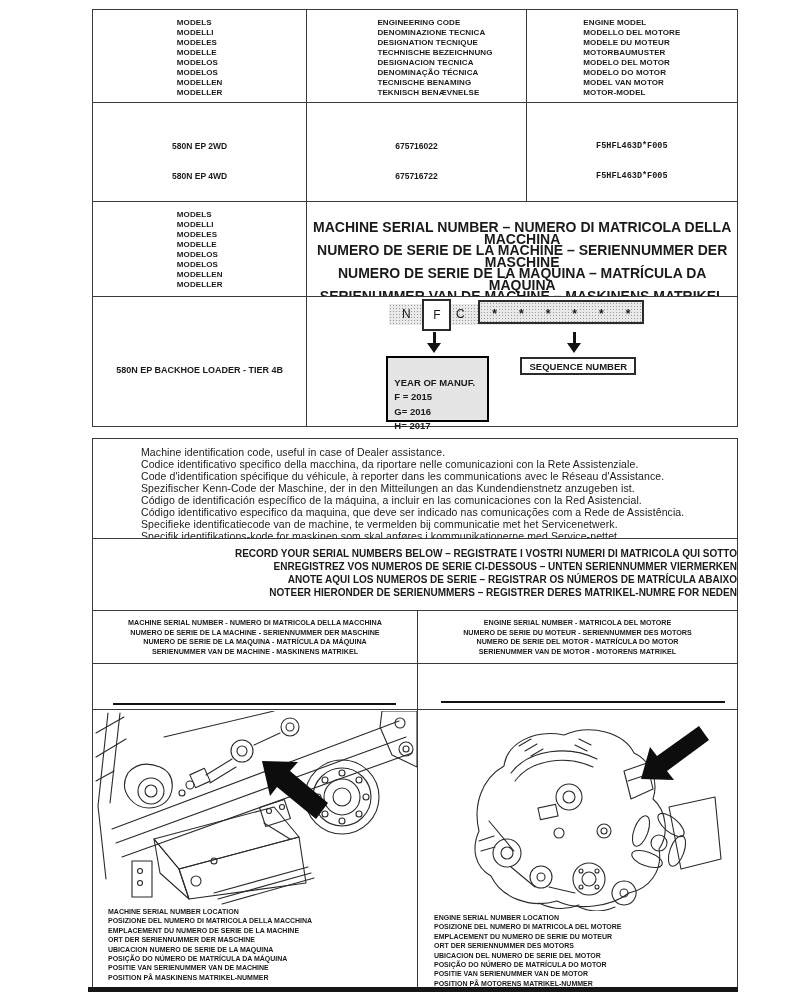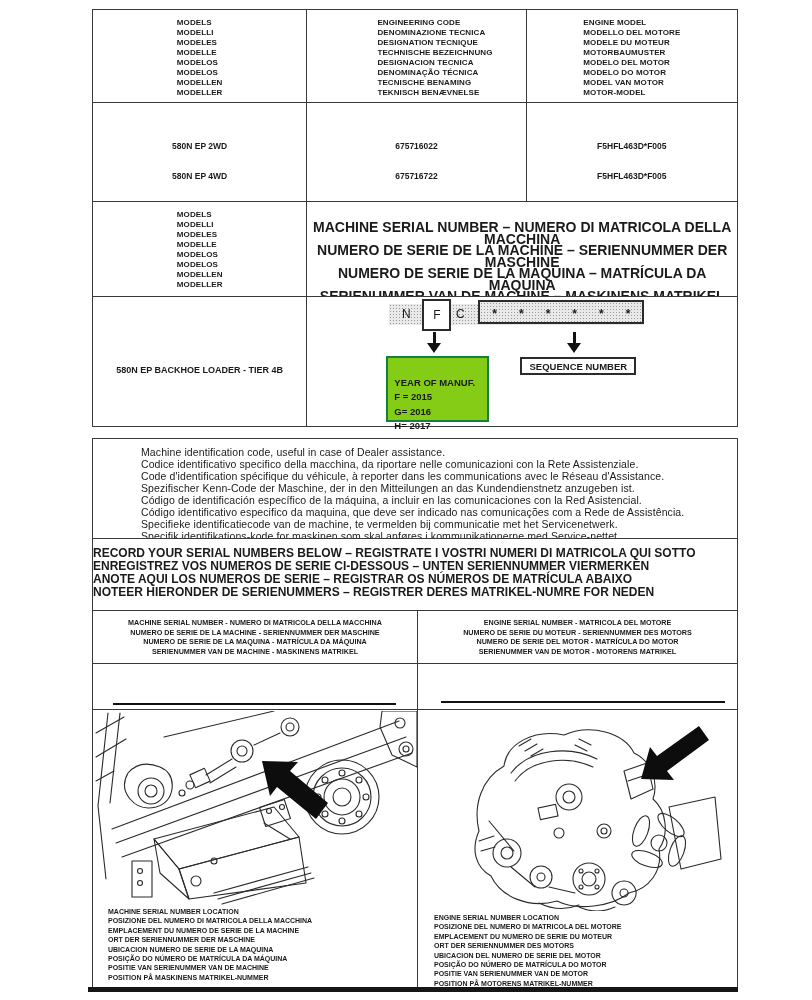--- a/index.html
+++ b/index.html
@@ -27,30 +27,30 @@
         background:#fff;font-size:12px;display:flex;align-items:center;justify-content:center;}
   .starbox{position:absolute;left:171px;top:3px;width:166px;height:24px;border:2px solid #2b2b2b;
         display:flex;align-items:center;justify-content:space-between;
         padding:0 12px;box-sizing:border-box;font-size:12px;font-weight:bold;}
   .starbox span{transform:translateY(2px);}
   .varr{position:absolute;width:14px;height:22px;}
   .varr .shaft{position:absolute;left:5.5px;top:0;width:3px;height:12px;background:#111;}
   .varr .head{position:absolute;left:0;top:11px;width:0;height:0;
         border-left:7px solid transparent;border-right:7px solid transparent;
         border-top:10px solid #111;}
-  .yearbox{position:absolute;left:79px;top:59px;width:103px;height:66px;border:2px solid #15803d;
-        background:#84cc16;box-sizing:border-box;padding:3px 0 0 6px;
+  .yearbox{position:absolute;left:79px;top:59px;width:103px;height:66px;border:2px solid #000000;
+        background:#e5e5e5;box-sizing:border-box;padding:3px 0 0 6px;
         font-size:9.5px;font-weight:bold;line-height:14.5px;white-space:pre-line;}
   .seqbox{position:absolute;left:213px;top:60px;width:116px;height:18px;border:2px solid #2b2b2b;
         background:#fff;box-sizing:border-box;display:flex;align-items:center;justify-content:center;
         font-size:9.5px;font-weight:bold;}
   .para{font-size:10.5px;line-height:12px;white-space:pre-line;padding:7px 0 0 48px;
         letter-spacing:0.1px;}
-  .record{font-size:12px;font-weight:bold;line-height:13px;white-space:pre-line;
-        text-align:left;padding-top:8px;}
+  .record{font-size:10px;font-weight:bold;line-height:13px;white-space:pre-line;
+        text-align:right;padding-top:8px;}
   .colhead{font-size:7.2px;font-weight:bold;line-height:9.6px;white-space:pre-line;
         text-align:center;padding-top:7px;}
   .writeline{position:absolute;height:2px;background:#111;}
   .caption{position:absolute;font-size:7px;font-weight:bold;line-height:9.4px;
         white-space:pre-line;text-align:left;}
   .drawing{position:absolute;left:1px;top:1px;}
   .botbar{position:absolute;left:88px;top:987px;width:650px;height:5px;background:#161616;}
 </style>
 </head>
 <body>
@@ -92,21 +92,21 @@
 
   <div class="sec" style="top:102px;height:100px;justify-content:center;">
     <div class="cell valcol" style="width:214px;">
       <div class="valtxt">580N EP 2WD</div>
       <div class="valtxt">580N EP 4WD</div>
     </div>
     <div class="cell valcol" style="width:220px;">
       <div class="valtxt">675716022</div>
       <div class="valtxt">675716722</div>
     </div>
-    <div class="cell valcol" style="width:212px;">
+    <div class="cell valcol" style="width:212px;font-family:Liberation Mono, monospace;">
       <div class="valtxt">F5HFL463D*F005</div>
       <div class="valtxt">F5HFL463D*F005</div>
     </div>
   </div>
 
   <div class="sec" style="top:201px;height:96px;">
     <div class="cell center-flex pad8" style="width:214px;">
       <div class="mlist">MODELS
 MODELLI
 MODELES

